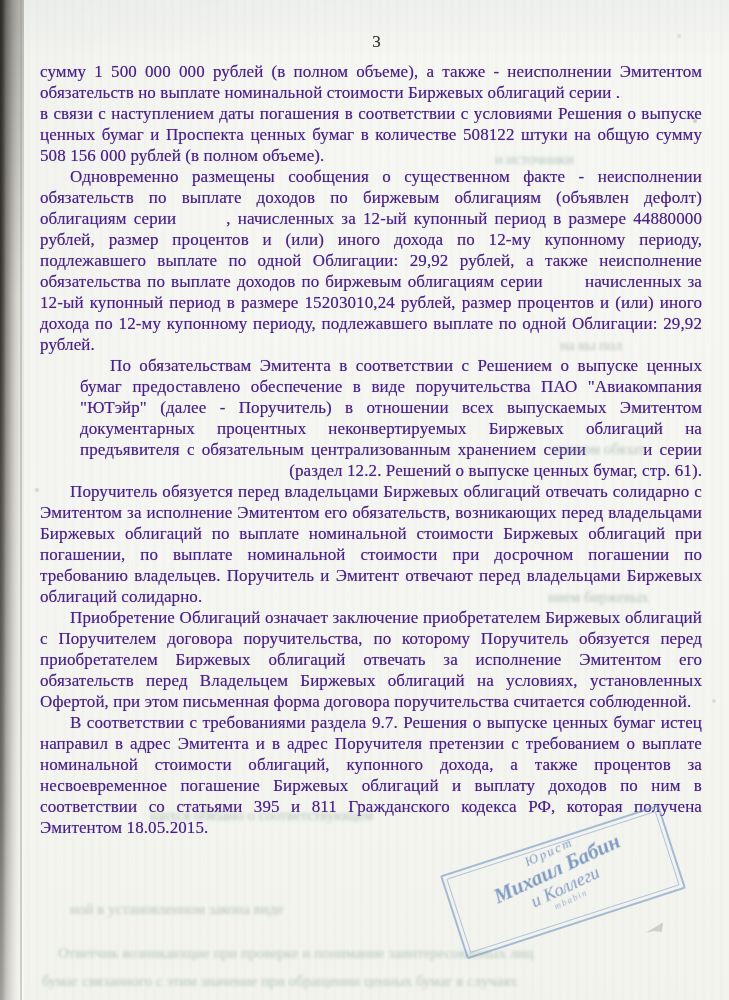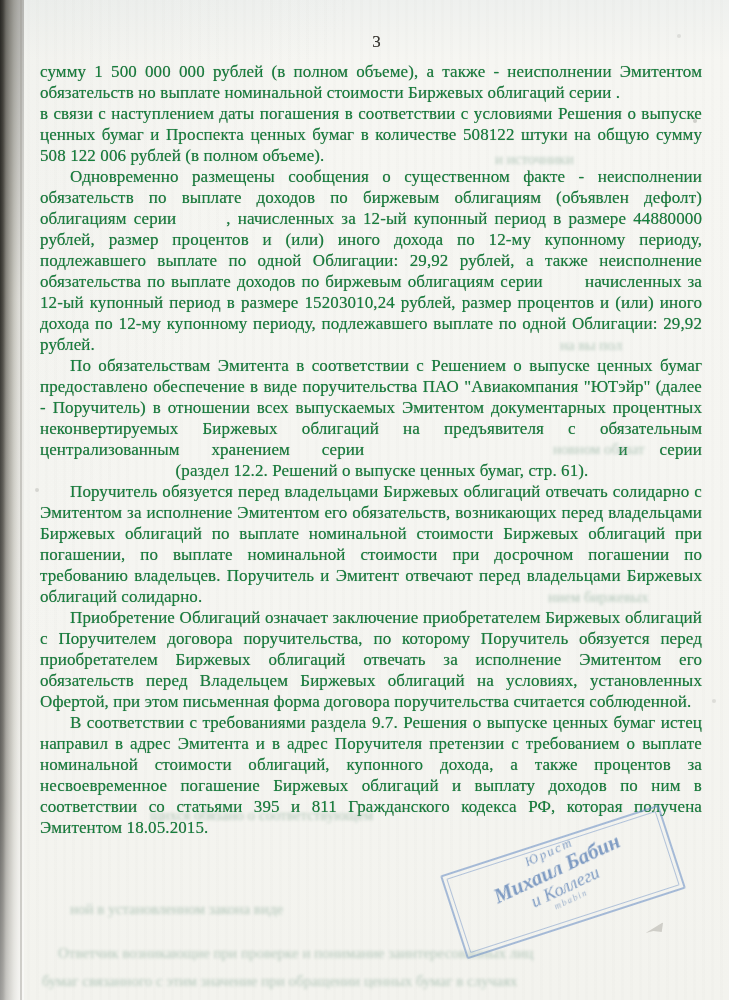--- a/index.html
+++ b/index.html
@@ -26,28 +26,28 @@
   }
   .edge-line{position:absolute;left:20px;top:0;bottom:0;width:2px;background:rgba(160,158,150,0.45);}
 
   .page-number{
     position:absolute;top:32px;left:24px;right:0;text-align:center;
     font-size:17px;color:#3a3833;text-shadow:0 0 0.6px rgba(50,48,45,0.6);
   }
 
   .doc-body{
     position:absolute;left:40px;top:61px;width:662px;
-    font-size:17px;line-height:21px;color:#15803d;
+    font-size:17px;line-height:21px;color:#4c1d95;
     text-shadow:0 0 0.7px rgba(55,52,48,0.55);
     letter-spacing:0.1px;
   }
   .para{margin:0;text-align:justify;}
   .para.ind{text-indent:30px;}
-  .para.nojust{text-align:center;text-indent:22px;}
-  .para.jlast{text-align-last:justify;}
+  .para.nojust{text-align:right;text-indent:22px;}
+  .para.jlast{text-align-last:justify;margin-left:40px;}
 
   
   .bleed{
     position:absolute;font-size:15px;line-height:18px;white-space:nowrap;overflow:hidden;
     filter:blur(1.4px);pointer-events:none;
   }
   .bleed.green{color:rgba(130,165,145,0.55);}
 
   
   .stamp{
@@ -92,21 +92,21 @@
 
 <div class="texture"></div>
 <div class="scan-edge"></div>
 <div class="edge-line"></div>
 <div class="dust"></div>
 
 <div class="page-number">3</div>
 
 <div class="doc-body" id="doc-body">
     <p class="para">сумму 1 500 000 000 рублей (в полном объеме), а также - неисполнении Эмитентом обязательств но выплате номинальной стоимости Биржевых облигаций серии&nbsp;.</p>
-    <p class="para">в связи с наступлением даты погашения в соответствии с условиями Решения о выпуске ценных бумаг и Проспекта ценных бумаг в количестве 508122 штуки на общую сумму 508 122 006 рублей (в полном объеме).</p>
+    <p class="para">в связи с наступлением даты погашения в соответствии с условиями Решения о выпуске ценных бумаг и Проспекта ценных бумаг в количестве 508122 штуки на общую сумму 508 156 000 рублей (в полном объеме).</p>
     <p class="para ind">Одновременно размещены сообщения о существенном факте - неисполнении обязательств по выплате доходов по биржевым облигациям (объявлен дефолт) облигациям серии&nbsp;&nbsp;&nbsp;&nbsp;&nbsp;&nbsp;&nbsp;, начисленных за 12-ый купонный период в размере 44880000 рублей, размер процентов и (или) иного дохода по 12-му купонному периоду, подлежавшего выплате по одной Облигации: 29,92 рублей, а также неисполнение обязательства по выплате доходов по биржевым облигациям серии &nbsp;&nbsp;&nbsp;&nbsp;&nbsp; начисленных за 12-ый купонный период в размере 15203010,24 рублей, размер процентов и (или) иного дохода по 12-му купонному периоду, подлежавшего выплате по одной Облигации: 29,92 рублей.</p>
     <p class="para ind jlast">По обязательствам Эмитента в соответствии с Решением о выпуске ценных бумаг предоставлено обеспечение в виде поручительства ПАО "Авиакомпания "ЮТэйр" (далее - Поручитель) в отношении всех выпускаемых Эмитентом документарных процентных неконвертируемых Биржевых облигаций на предъявителя с обязательным централизованным хранением серии&nbsp;&nbsp;&nbsp;&nbsp;&nbsp;&nbsp;&nbsp; и серии</p>
     <p class="para ind nojust">(раздел 12.2. Решений о выпуске ценных бумаг, стр. 61).</p>
     <p class="para ind">Поручитель обязуется перед владельцами Биржевых облигаций отвечать солидарно с Эмитентом за исполнение Эмитентом его обязательств, возникающих перед владельцами Биржевых облигаций по выплате номинальной стоимости Биржевых облигаций при погашении, по выплате номинальной стоимости при досрочном погашении по требованию владельцев. Поручитель и Эмитент отвечают перед владельцами Биржевых облигаций солидарно.</p>
     <p class="para ind">Приобретение Облигаций означает заключение приобретателем Биржевых облигаций с Поручителем договора поручительства, по которому Поручитель обязуется перед приобретателем Биржевых облигаций отвечать за исполнение Эмитентом его обязательств перед Владельцем Биржевых облигаций на условиях, установленных Офертой, при этом письменная форма договора поручительства считается соблюденной.</p>
     <p class="para ind">В соответствии с требованиями раздела 9.7. Решения о выпуске ценных бумаг истец направил в адрес Эмитента и в адрес Поручителя претензии с требованием о выплате номинальной стоимости облигаций, купонного дохода, а также процентов за несвоевременное погашение Биржевых облигаций и выплату доходов по ним в соответствии со статьями 395 и 811 Гражданского кодекса РФ, которая получена Эмитентом 18.05.2015.</p>
   </div>
 
 <div id="bleed-layer">
     <div class="bleed green" style="left: 495px; top: 150px; width: 160px;">и источники</div>

